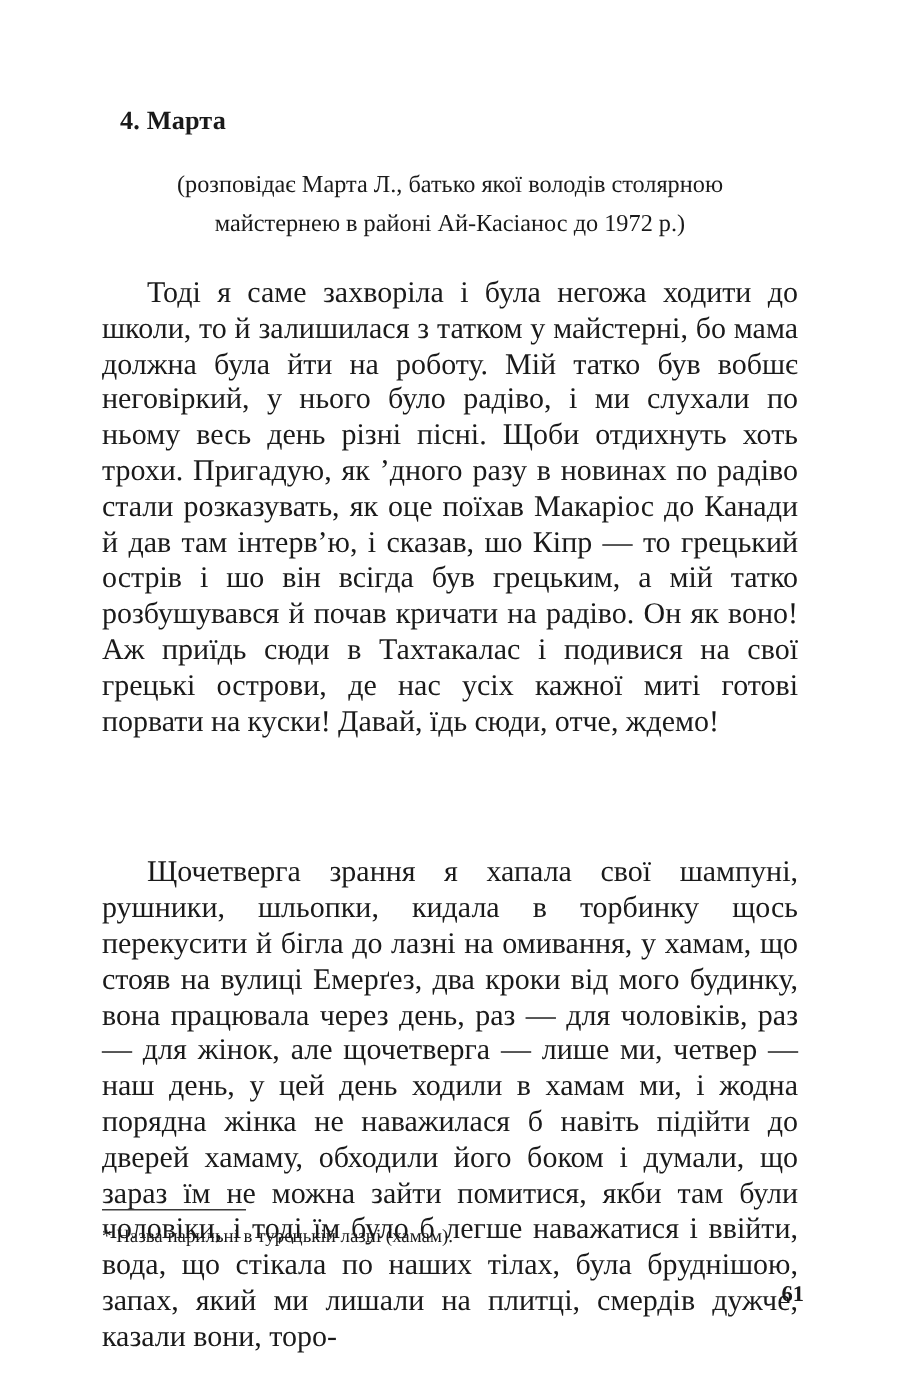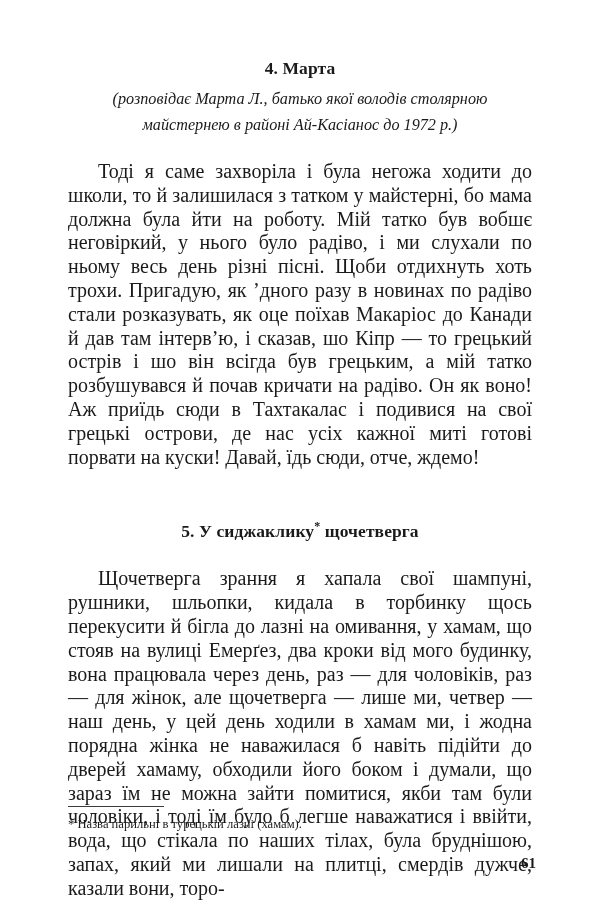--- a/index.html
+++ b/index.html
@@ -29,29 +29,27 @@
     position: absolute;
     left: 68px;
     top: 0;
     width: 464px;
   }
 
   
   .chapter-title {
     font-size: 17.5px;
     font-weight: bold;
-    text-align: center;
     letter-spacing: 0.1px;
-    margin: 0;
+    margin: 12px;
     padding: 0;
   }
 
   .chapter-subtitle {
     font-size: 16.2px;
-    font-style: italic;
     text-align: center;
     line-height: 25.5px;
     margin: 0;
     padding: 0;
   }
 
   .section-title {
     font-size: 17.5px;
     font-weight: bold;
     text-align: center;
@@ -134,23 +132,20 @@
     <p class="chapter-subtitle">(розповідає Марта Л., батько якої володів столярною</p>
 
     <p class="chapter-subtitle">майстернею в районі Ай-Касіанос до 1972 р.)</p>
 
     <div style="height:22px"></div>
 
     <p class="body-par">Тоді я саме захворіла і була негожа ходити до школи, то й залишилася з татком у майстерні, бо мама должна була йти на роботу. Мій татко був вобшє неговіркий, у нього було радіво, і ми слухали по ньому весь день різні пісні. Щоби отдихнуть хоть трохи. Пригадую, як ’дного разу в новинах по радіво стали розказувать, як оце поїхав Макаріос до Канади й дав там інтерв’ю, і сказав, шо Кіпр — то грецький острів і шо він всігда був грецьким, а мій татко розбушувався й почав кричати на радіво. Он як воно! Аж приїдь сюди в Тахтакалас і подивися на свої грецькі острови, де нас усіх кажної миті готові порвати на куски! Давай, їдь сюди, отче, ждемо!</p>
 
     <div style="height:52px"></div>
 
-    <h2 class="section-title">
-      <span>5. У сиджаклику</span><span class="fn-marker">*</span><span> щочетверга</span>
-    </h2>
 
     <div style="height:25px"></div>
 
     <p class="body-par">Щочетверга зрання я хапала свої шампуні, рушники, шльопки, кидала в торбинку щось перекусити й бігла до лазні на омивання, у хамам, що стояв на вулиці Емерґез, два кроки від мого будинку, вона працювала через день, раз — для чоловіків, раз — для жінок, але щочетверга — лише ми, четвер — наш день, у цей день ходили в хамам ми, і жодна порядна жінка не наважилася б навіть підійти до дверей хамаму, обходили його боком і думали, що зараз їм не можна зайти помитися, якби там були чоловіки, і тоді їм було б легше наважатися і ввійти, вода, що стікала по наших тілах, була бруднішою, запах, який ми лишали на плитці, смердів дужче, казали вони, торо-</p>
 
   </div>
 
   <div class="footnote-area">
     <div class="footnote-rule"></div>
     <p class="footnote-text"><span class="fn-marker">*</span><span> Назва парильні в турецькій лазні (хамам).</span></p>

